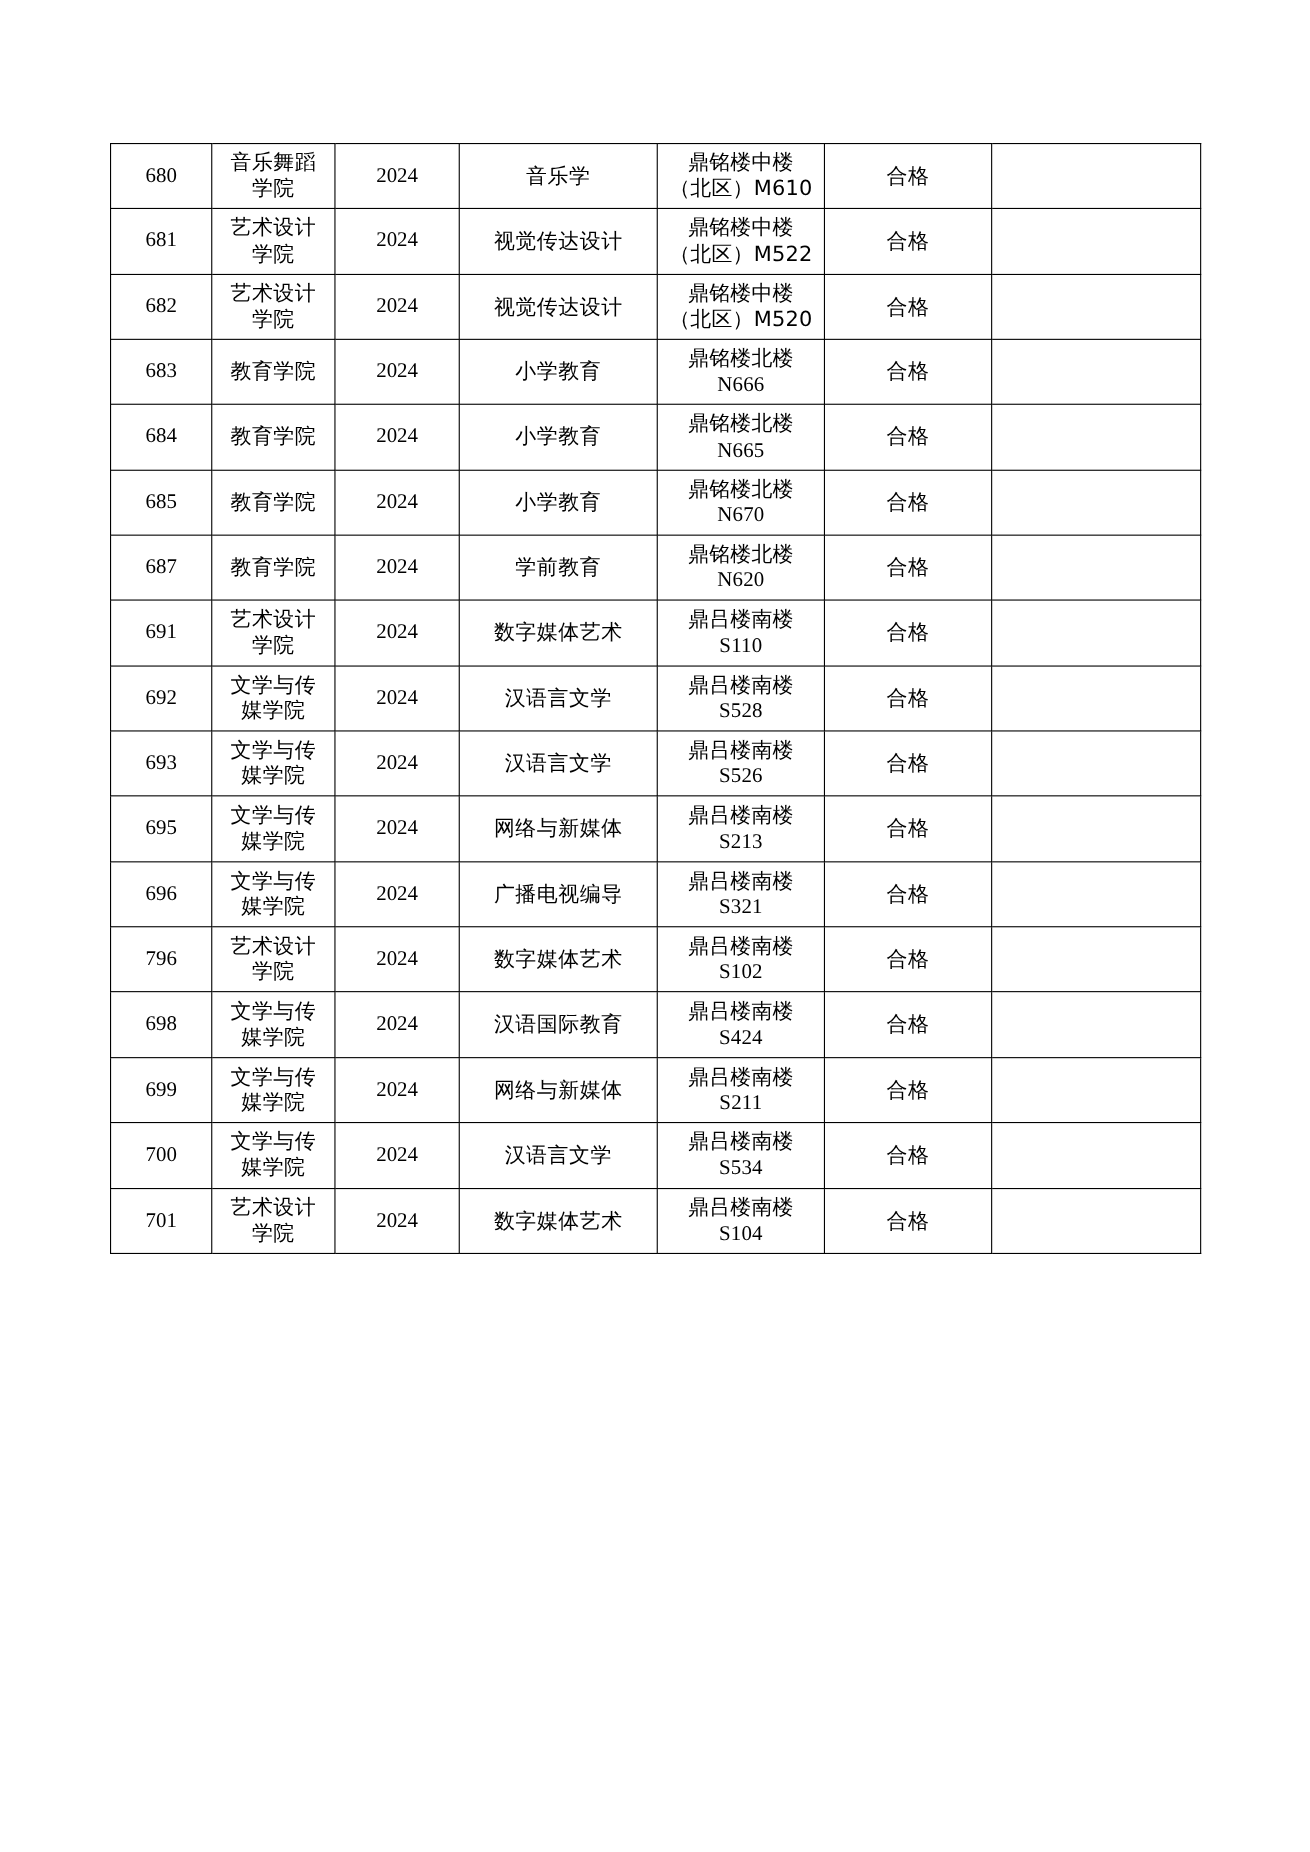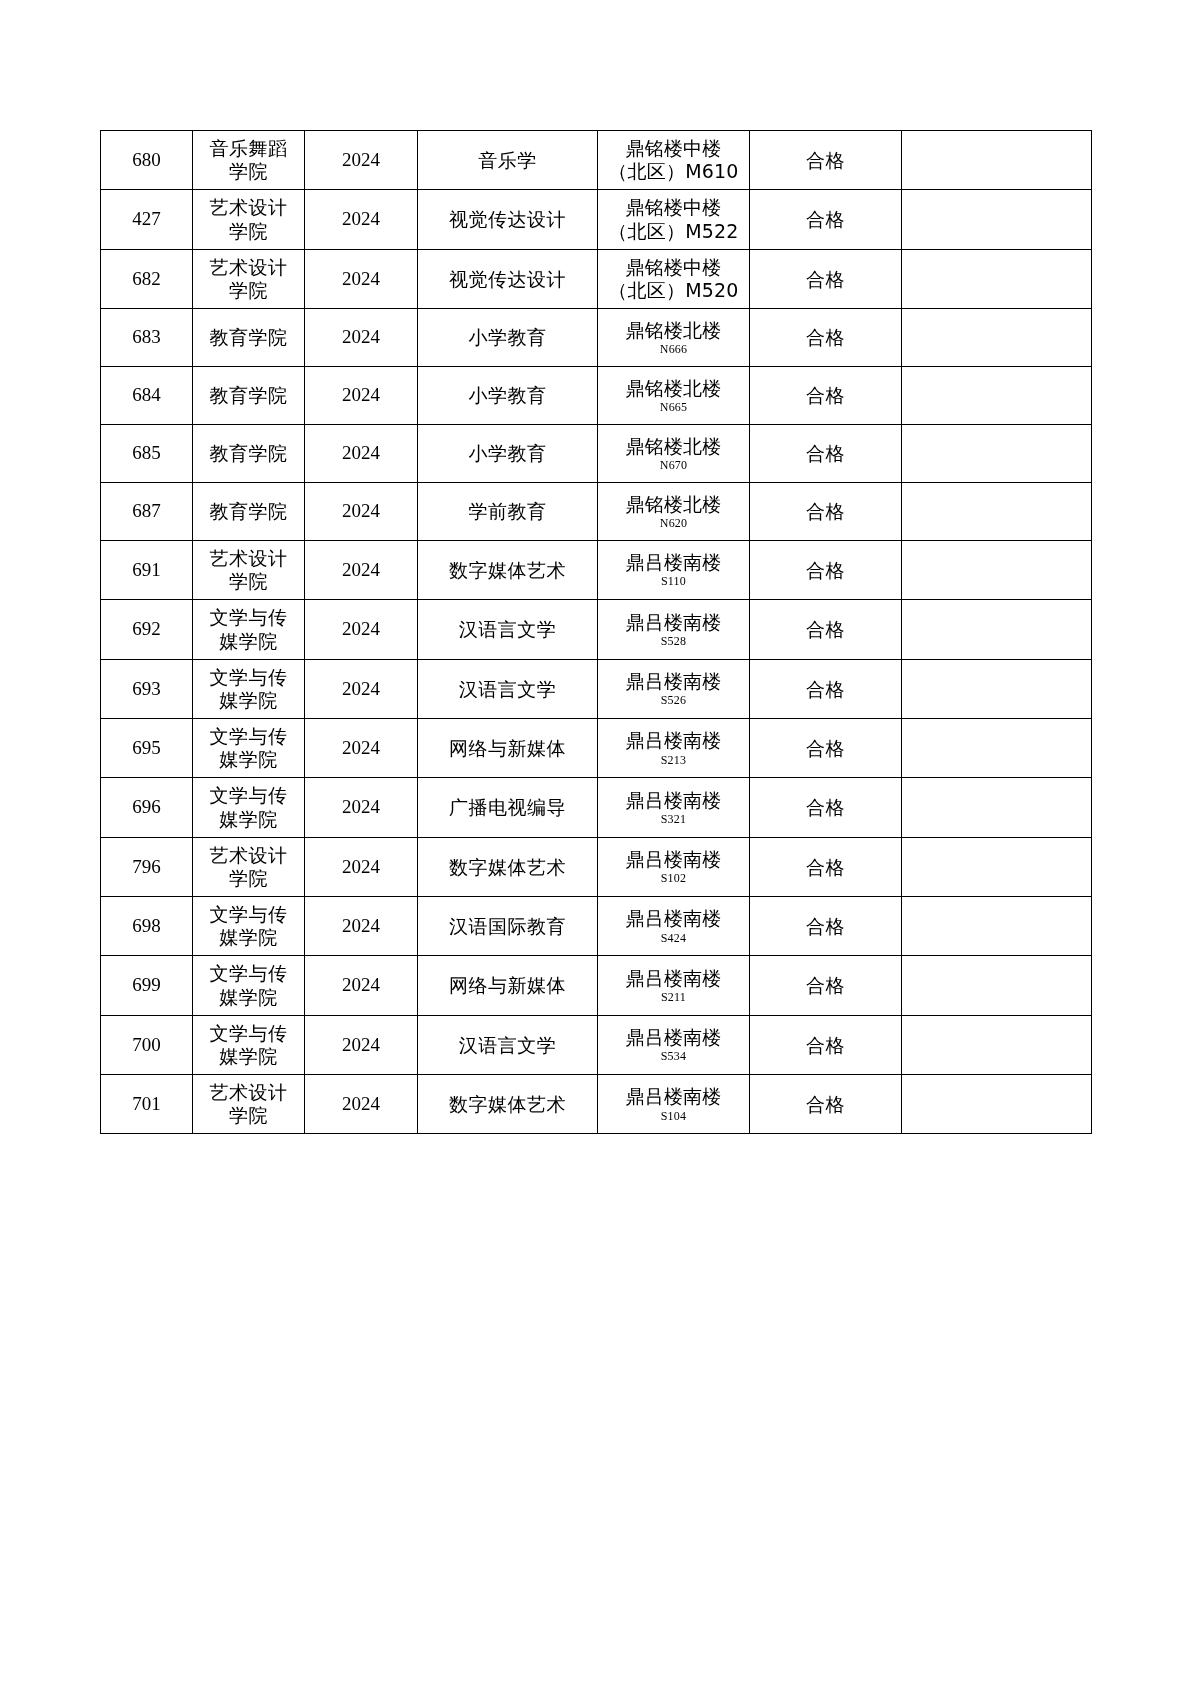--- a/index.html
+++ b/index.html
@@ -57,21 +57,21 @@
     font-size: 19px;
     letter-spacing: 0.5px;
   }
   .cell-room {
     font-family: "DejaVu Sans", "Liberation Sans", sans-serif;
     font-size: 18px;
     letter-spacing: 0.2px;
   }
   .cell-room .code {
     font-family: "Liberation Serif", serif;
-    font-size: 12px;
+    font-size: 19px;
   }
   .two-line {
     display: block;
     line-height: 1.22;
   }
 </style>
 </head>
 <body>
 
 <div class="page">
@@ -95,21 +95,21 @@
           <td class="cell-year">2024</td>
           <td class="cell-cn">音乐学</td>
           <td class="cell-room">
             <span class="two-line">鼎铭楼中楼</span>
             <span class="two-line ">（北区）M610</span>
           </td>
           <td class="cell-cn">合格</td>
           <td class="cell-cn"></td>
         </tr>
         <tr>
-          <td class="cell-no">427</td>
+          <td class="cell-no">681</td>
           <td class="cell-cn">
             <span class="two-line">艺术设计</span>
             <span class="two-line">学院</span>
           </td>
           <td class="cell-year">2024</td>
           <td class="cell-cn">视觉传达设计</td>
           <td class="cell-room">
             <span class="two-line">鼎铭楼中楼</span>
             <span class="two-line ">（北区）M522</span>
           </td>

